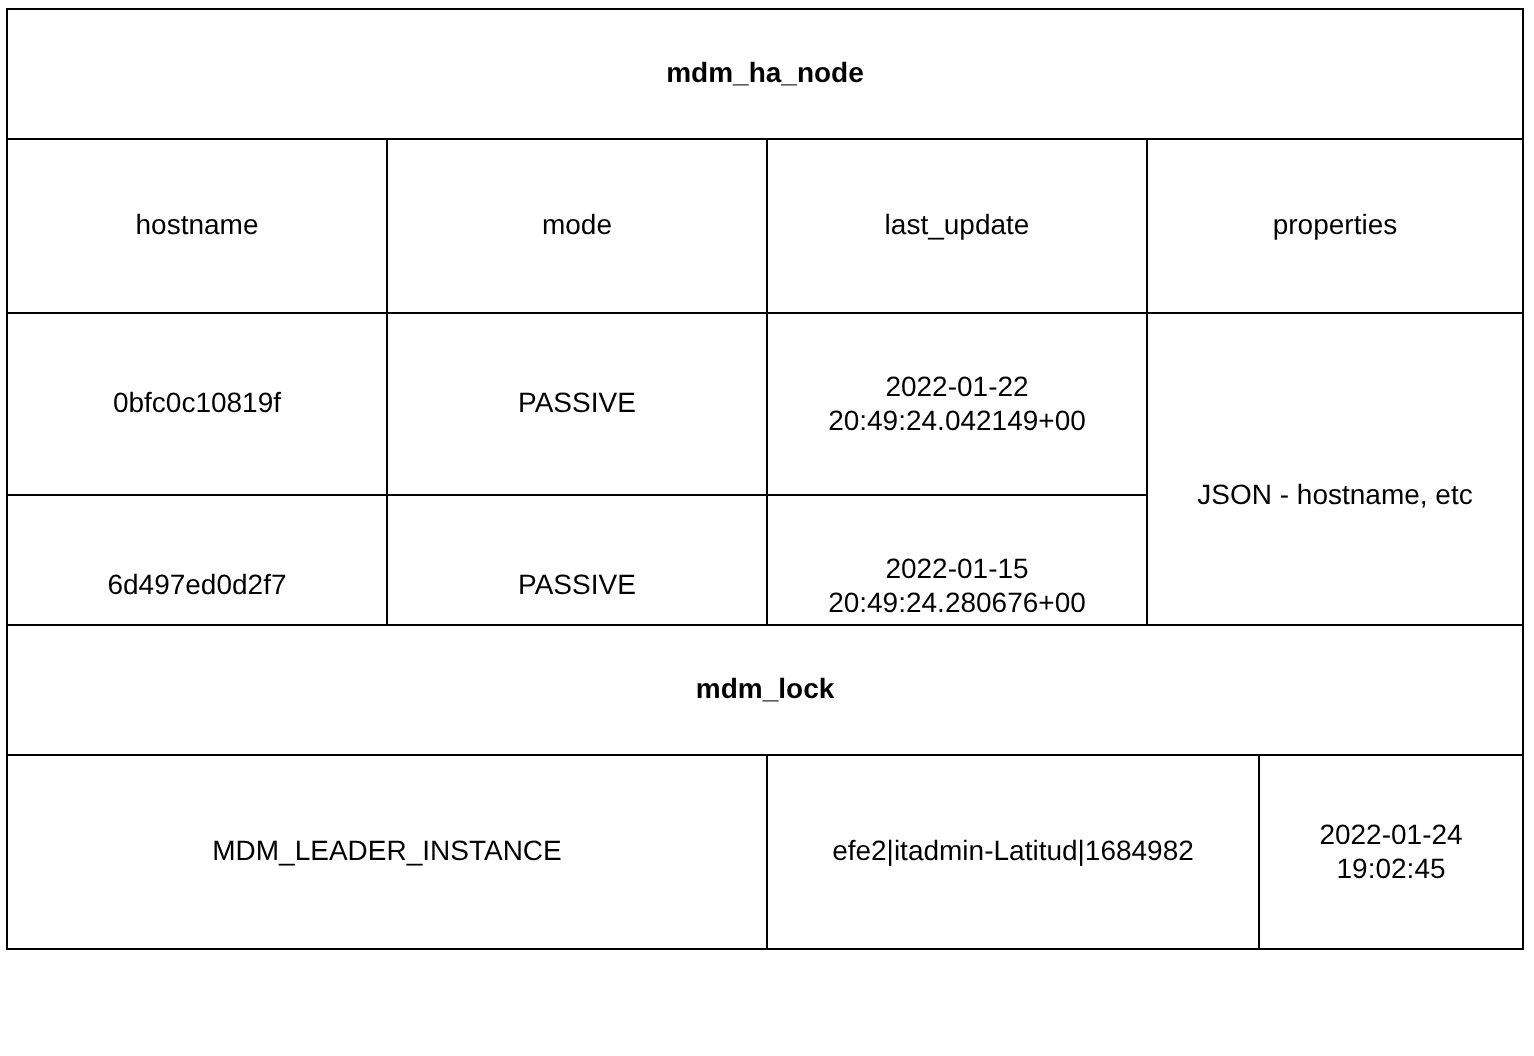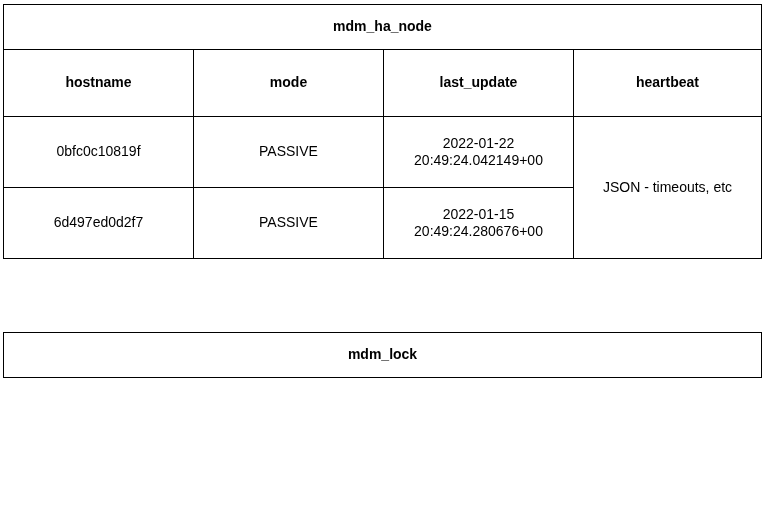--- a/index.html
+++ b/index.html
@@ -20,50 +20,50 @@
   .tbl {
     position: absolute;
     border-collapse: collapse;
     table-layout: fixed;
     background: #fff;
   }
   .tbl td, .tbl th {
     border: 1.5px solid #000;
     text-align: center;
     vertical-align: middle;
-    padding: 4px 6px;
+    padding: 14px 6px;
     font-weight: normal;
     line-height: 1.25;
   }
   .tbl .title {
     font-weight: bold;
     height: 36px;
   }
   .tbl .colhead {
-    font-weight: bold;
+    font-weight: normal;
     height: 58px;
   }
   .tbl .rowcell {
     height: 62px;
   }
   
   #table1 {
     left: 3px;
     top: 4px;
     width: 758px;
   }
   #table1 col.c1 { width: 190px; }
   #table1 col.c2 { width: 190px; }
   #table1 col.c3 { width: 190px; }
   #table1 col.c4 { width: 188px; }
 
   
   #table2 {
     left: 3px;
-    top: 332px;
+    top: 312px;
     width: 758px;
   }
   #table2 col.c1 { width: 380px; }
   #table2 col.c2 { width: 246px; }
   #table2 col.c3 { width: 132px; }
   #table2 .colhead { height: 52px; }
   #table2 .rowcell { height: 68px; }
 </style>
 </head>
 <body>
@@ -78,42 +78,47 @@
         <col class="c4">
     </colgroup>
     <tbody>
         <tr>
       <td class="title" colspan="4">mdm_ha_node</td>
     </tr>
     <tr>
       <td class="colhead">hostname</td>
       <td class="colhead">mode</td>
       <td class="colhead">last_update</td>
-      <td class="colhead">heartbeat</td>
+      <td class="colhead">properties</td>
     </tr>
     <tr>
       <td class="rowcell">0bfc0c10819f</td>
       <td class="rowcell">PASSIVE</td>
       <td class="rowcell">2022-01-22 20:49:24.042149+00</td>
-      <td class="rowcell" rowspan="2">JSON - timeouts, etc</td>
+      <td class="rowcell" rowspan="2">JSON - hostname, etc</td>
     </tr>
     <tr>
       <td class="rowcell">6d497ed0d2f7</td>
       <td class="rowcell">PASSIVE</td>
       <td class="rowcell">2022-01-15 20:49:24.280676+00</td>
     </tr>
   </tbody>
     </table>
 
   <table id="table2" class="tbl">
     <colgroup>
       <col class="c1">
         <col class="c2">
         <col class="c3">
     </colgroup>
     <tbody>
         <tr>
       <td class="title" colspan="3">mdm_lock</td>
     </tr>
+    <tr>
+      <td class="rowcell">MDM_LEADER_INSTANCE</td>
+      <td class="rowcell">efe2|itadmin-Latitud|1684982</td>
+      <td class="rowcell">2022-01-24 19:02:45</td>
+    </tr>
   </tbody>
     </table>
 
 </div>
 
 </body></html>

